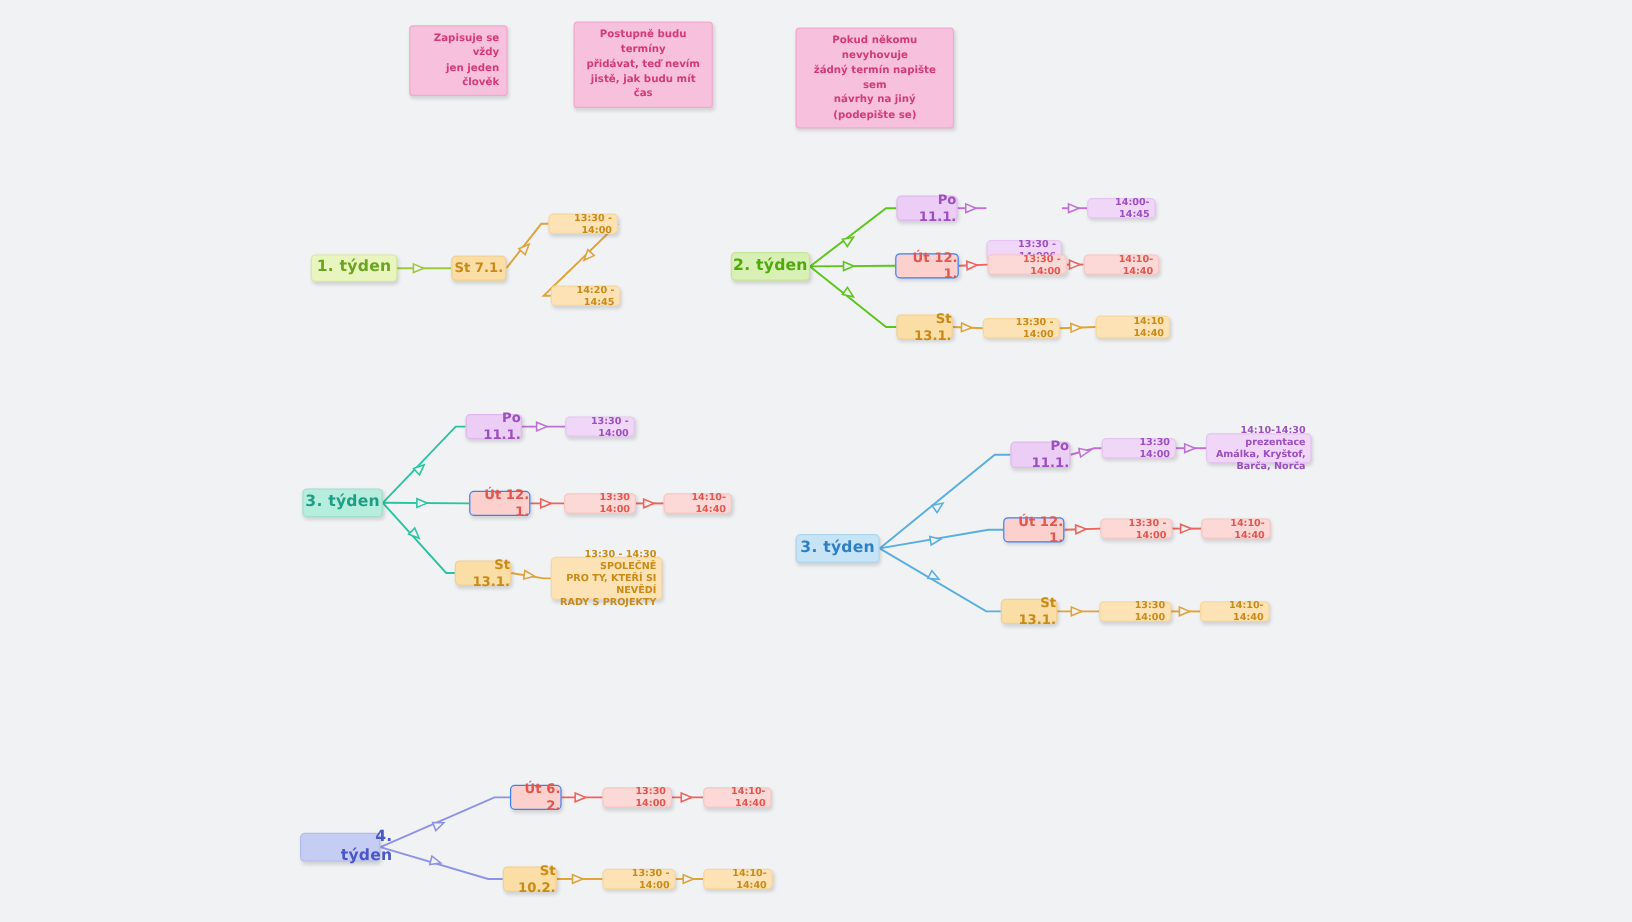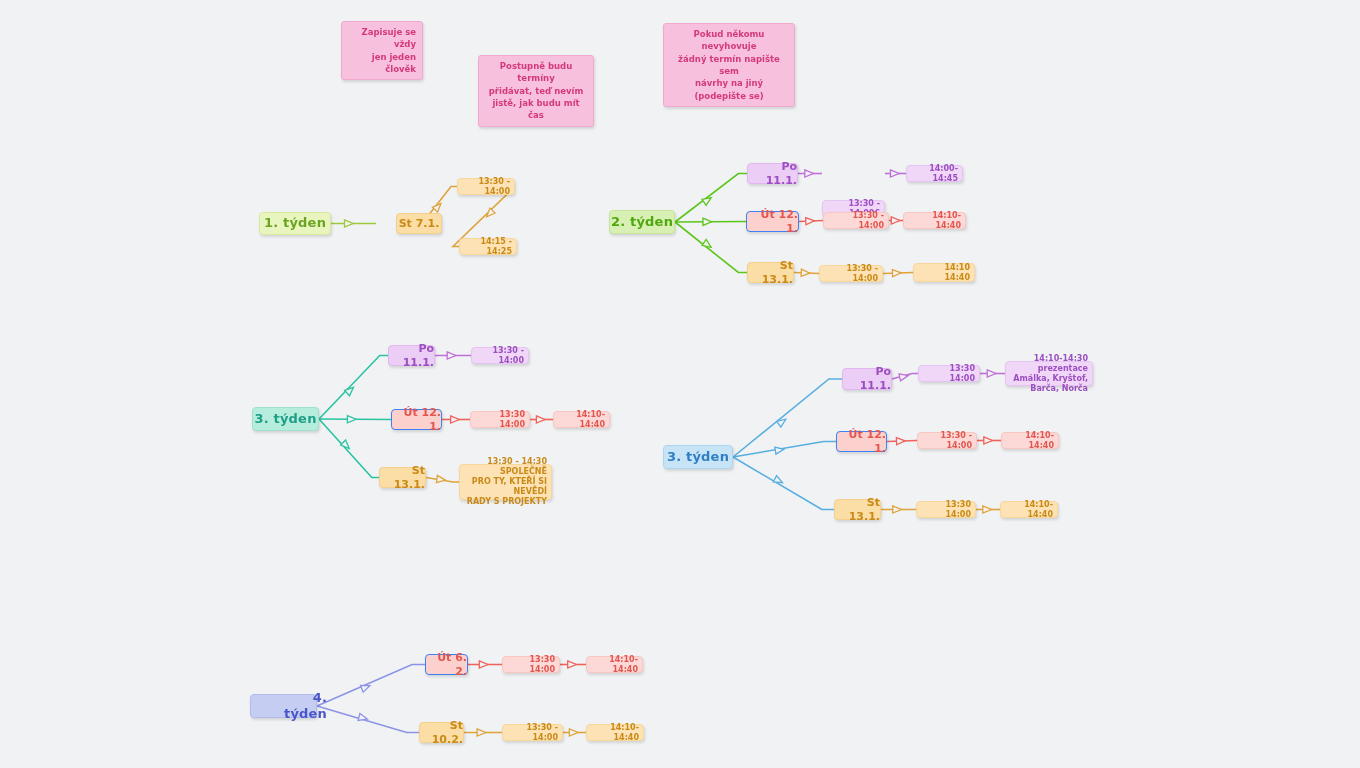--- a/index.html
+++ b/index.html
@@ -199,23 +199,23 @@
         <path d="M 464 732.5 L 502 732.5" stroke="#e0a33a" stroke-width="1.6" fill="none"></path>
         <polygon points="-4,-3.6 4.6,0 -4,3.6" transform="translate(481.1,732.5) rotate(0)" fill="#f1f2f4" stroke="#e0a33a" stroke-width="1.3"></polygon>
       </g>
       <g>
         <path d="M 563 732.5 L 586 732.5" stroke="#e0a33a" stroke-width="1.6" fill="none"></path>
         <polygon points="-4,-3.6 4.6,0 -4,3.6" transform="translate(573.35,732.5) rotate(0)" fill="#f1f2f4" stroke="#e0a33a" stroke-width="1.3"></polygon>
       </g>
     </svg>
   <div id="node-layer">
       <div class="node root w1" style="left: 259px; top: 212px; width: 72px; height: 23px;">1. týden</div>
-      <div class="node day orange" style="left: 376px; top: 213px; width: 46px; height: 21px; margin-left: 20px;">St 7.1.</div>
+      <div class="node day orange" style="left: 376px; top: 213px; width: 46px; height: 21px;">St 7.1.</div>
       <div class="node leaf orange" style="left: 457px; top: 178px; width: 58px; height: 17px;">13:30 - 14:00</div>
-      <div class="node leaf orange" style="left: 459px; top: 238px; width: 58px; height: 17px;">14:15 - 14:25</div>
+      <div class="node leaf orange" style="left: 459px; top: 238px; width: 58px; height: 17px;">14:20 - 14:45</div>
       <div class="node root w2" style="left: 609px; top: 210px; width: 66px; height: 24px;">2. týden</div>
       <div class="node day purple" style="left: 747px; top: 163px; width: 51px; height: 21px;">Po 11.1.</div>
       <div class="node leaf purple" style="left: 822px; top: 165px; width: 63px; height: 17px; margin-top: 35px;">13:30 - 14:006</div>
       <div class="node leaf purple" style="left: 906px; top: 165px; width: 57px; height: 17px;">14:00-14:45</div>
       <div class="node day red" style="left: 746px; top: 211px; width: 53px; height: 21px;">Út 12. 1.</div>
       <div class="node leaf red" style="left: 823px; top: 212px; width: 66px; height: 17px;">13:30 - 14:00</div>
       <div class="node leaf red" style="left: 903px; top: 212px; width: 63px; height: 17px;">14:10-14:40</div>
       <div class="node day orange" style="left: 747px; top: 262px; width: 47px; height: 21px;">St 13.1.</div>
       <div class="node leaf orange" style="left: 819px; top: 265px; width: 64px; height: 17px;">13:30 - 14:00</div>
       <div class="node leaf orange" style="left: 913px; top: 263px; width: 62px; height: 19px;">14:10 14:40</div>
@@ -242,20 +242,20 @@
       <div class="node leaf orange" style="left: 1000px; top: 501px; width: 58px; height: 17px;">14:10-14:40</div>
       <div class="node root w4" style="left: 250px; top: 694px; width: 67px; height: 24px;">4. týden</div>
       <div class="node day red" style="left: 425px; top: 654px; width: 43px; height: 21px;">Út 6. 2.</div>
       <div class="node leaf red" style="left: 502px; top: 656px; width: 58px; height: 17px;">13:30   14:00</div>
       <div class="node leaf red" style="left: 586px; top: 656px; width: 57px; height: 17px;">14:10-14:40</div>
       <div class="node day orange" style="left: 419px; top: 722px; width: 45px; height: 21px;">St 10.2.</div>
       <div class="node leaf orange" style="left: 502px; top: 724px; width: 61px; height: 17px;">13:30 - 14:00</div>
       <div class="node leaf orange" style="left: 586px; top: 724px; width: 58px; height: 17px;">14:10-14:40</div>
       <div class="note" style="left: 341px; top: 21px; width: 82px; min-height: 32px; text-align: right;">Zapisuje se vždy
 jen jeden člověk</div>
-      <div class="note" style="left: 478px; top: 18px; width: 116px; min-height: 40px; margin-top: 37px;">Postupně budu termíny
+      <div class="note" style="left: 478px; top: 18px; width: 116px; min-height: 40px;">Postupně budu termíny
 přidávat, teď nevím
 jistě, jak budu mít čas</div>
       <div class="note" style="left: 663px; top: 23px; width: 132px; min-height: 40px;">Pokud někomu nevyhovuje
 žádný termín napište sem
 návrhy na jiný (podepište se)</div>
     </div>
 </div>
 
 </body></html>

